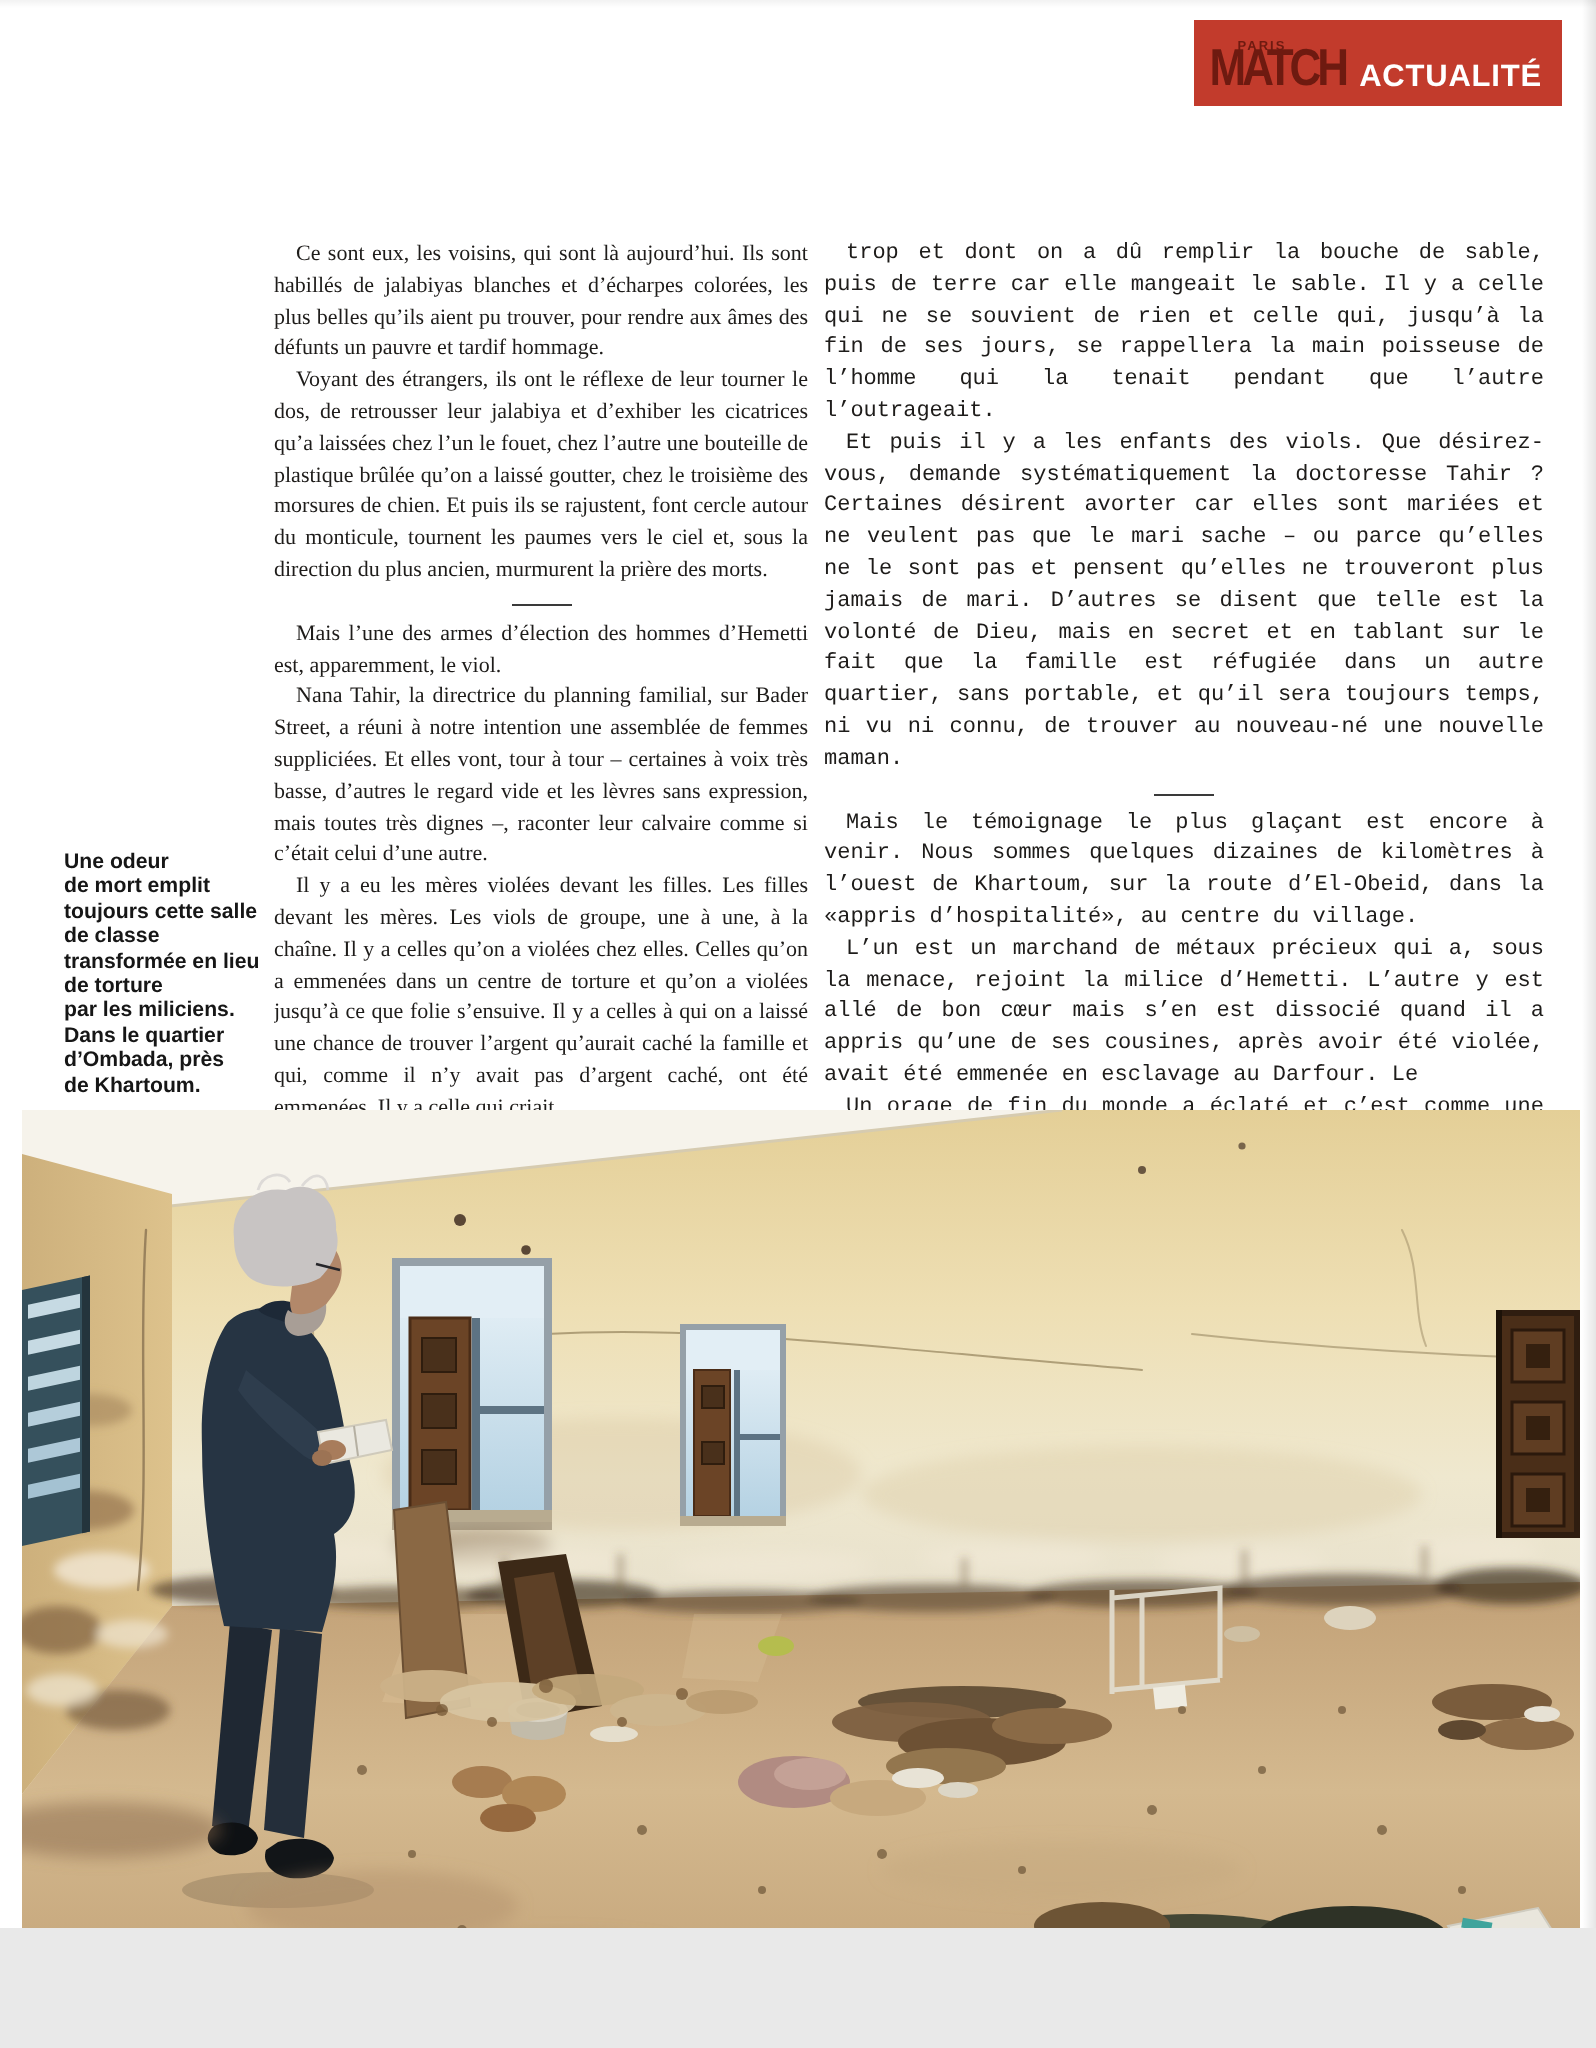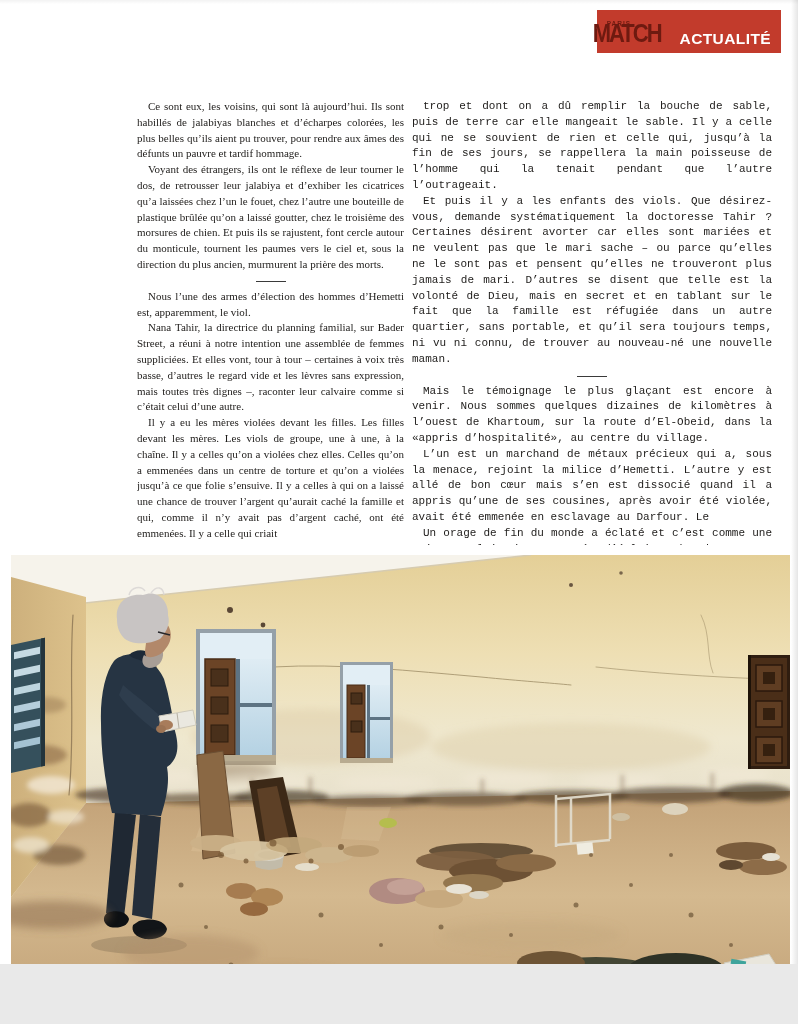--- a/index.html
+++ b/index.html
@@ -28,26 +28,26 @@
     display:inline-block;
   }
   .brand-paris{
     position:absolute;left:14px;top:-5px;
     font-family:"Liberation Sans","DejaVu Sans",sans-serif;
     font-weight:700;font-size:6.5px;letter-spacing:1px;color:#6e1a10;
   }
   .section-label{
     font-family:"Liberation Sans","DejaVu Sans",sans-serif;
     font-weight:700;font-size:15.5px;line-height:1.05;color:#ffffff;
-    letter-spacing:0.4px;margin-left:19px;
+    letter-spacing:0.4px;margin-left:7px;
   }
 
   
   .col{
-    position:absolute;top:99px;height:446px;overflow:hidden;
+    position:absolute;top:120px;height:446px;overflow:hidden;
     font-size:11px;line-height:15.8px;color:#1e1c1a;text-align:justify;
     hyphens:auto;-webkit-hyphens:auto;
   }
   .col p{margin:0;text-indent:11px;}
   #col-left{left:137px;width:267px;}
   #col-right{left:412px;width:360px;font-family:Liberation Mono, monospace;}
   .divider{width:30px;border-top:1.3px solid #3a3a3a;margin:8px auto 7px auto;}
 
   
   .caption{
@@ -76,34 +76,44 @@
       <span class="brand-paris">PARIS</span>
       <span class="brand-match">MATCH</span>
       <span class="section-label">ACTUALITÉ</span>
     </span>
   </div>
 
   <div class="col" id="col-left">
     <p>Ce sont eux, les voisins, qui sont là aujourd’hui. Ils sont habillés de jalabiyas blanches et d’écharpes colorées, les plus belles qu’ils aient pu trouver, pour rendre aux âmes des défunts un pauvre et tardif hommage.</p>
     <p>Voyant des étrangers, ils ont le réflexe de leur tourner le dos, de retrousser leur jalabiya et d’exhiber les cicatrices qu’a laissées chez l’un le fouet, chez l’autre une bouteille de plastique brûlée qu’on a laissé goutter, chez le troisième des morsures de chien. Et puis ils se rajustent, font cercle autour du monticule, tournent les paumes vers le ciel et, sous la direction du plus ancien, murmurent la prière des morts.</p>
     <div class="divider"></div>
-    <p>Nous l’une des armes d’élection des hommes d’Hemetti est, apparemment, le viol.</p>
+    <p>Mais l’une des armes d’élection des hommes d’Hemetti est, apparemment, le viol.</p>
     <p>Nana Tahir, la directrice du planning familial, sur Bader Street, a réuni à notre intention une assemblée de femmes suppliciées. Et elles vont, tour à tour – certaines à voix très basse, d’autres le regard vide et les lèvres sans expression, mais toutes très dignes –, raconter leur calvaire comme si c’était celui d’une autre.</p>
     <p>Il y a eu les mères violées devant les filles. Les filles devant les mères. Les viols de groupe, une à une, à la chaîne. Il y a celles qu’on a violées chez elles. Celles qu’on a emmenées dans un centre de torture et qu’on a violées jusqu’à ce que folie s’ensuive. Il y a celles à qui on a laissé une chance de trouver l’argent qu’aurait caché la famille et qui, comme il n’y avait pas d’argent caché, ont été emmenées. Il y a celle qui criait</p>
   </div>
 
   <div class="col" id="col-right">
     <p>trop et dont on a dû remplir la bouche de sable, puis de terre car elle mangeait le sable. Il y a celle qui ne se souvient de rien et celle qui, jusqu’à la fin de ses jours, se rappellera la main poisseuse de l’homme qui la tenait pendant que l’autre l’outrageait.</p>
     <p>Et puis il y a les enfants des viols. Que désirez-vous, demande systématiquement la doctoresse Tahir ? Certaines désirent avorter car elles sont mariées et ne veulent pas que le mari sache – ou parce qu’elles ne le sont pas et pensent qu’elles ne trouveront plus jamais de mari. D’autres se disent que telle est la volonté de Dieu, mais en secret et en tablant sur le fait que la famille est réfugiée dans un autre quartier, sans portable, et qu’il sera toujours temps, ni vu ni connu, de trouver au nouveau-né une nouvelle maman.</p>
     <div class="divider"></div>
     <p>Mais le témoignage le plus glaçant est encore à venir. Nous sommes quelques dizaines de kilomètres à l’ouest de Khartoum, sur la route d’El-Obeid, dans la «appris d’hospitalité», au centre du village.</p>
     <p>L’un est un marchand de métaux précieux qui a, sous la menace, rejoint la milice d’Hemetti. L’autre y est allé de bon cœur mais s’en est dissocié quand il a appris qu’une de ses cousines, après avoir été violée, avait été emmenée en esclavage au Darfour. Le</p>
     <p>Un orage de fin du monde a éclaté et c’est comme une nuit en plein jour, trouée d’éclairs phosphorescents et rares. Les sages des environs, tout de blanc vêtus et réunis en un diwan improvisé, ont convoqué une dizaine d’hommes, victimes mais aussi bourreaux, qui ont accepté de témoigner et dont ils éclairent les visages, un à un, à la lueur des portables.</p>
   </div>
 
+  <div class="caption">Une odeur
+de mort emplit
+toujours cette salle
+de classe
+transformée en lieu
+de torture
+par les miliciens.
+Dans le quartier
+d’Ombada, près
+de Khartoum.</div>
 
   <div class="photo">
     <svg viewBox="0 0 779 469" preserveAspectRatio="none">
       <defs>
         <linearGradient id="wallG" x1="0" y1="0" x2="0" y2="1">
           <stop offset="0" stop-color="#e4cf97"></stop>
           <stop offset="0.38" stop-color="#eedfb4"></stop>
           <stop offset="0.7" stop-color="#efe8cf"></stop>
           <stop offset="1" stop-color="#e6dfcc"></stop>
         </linearGradient>

